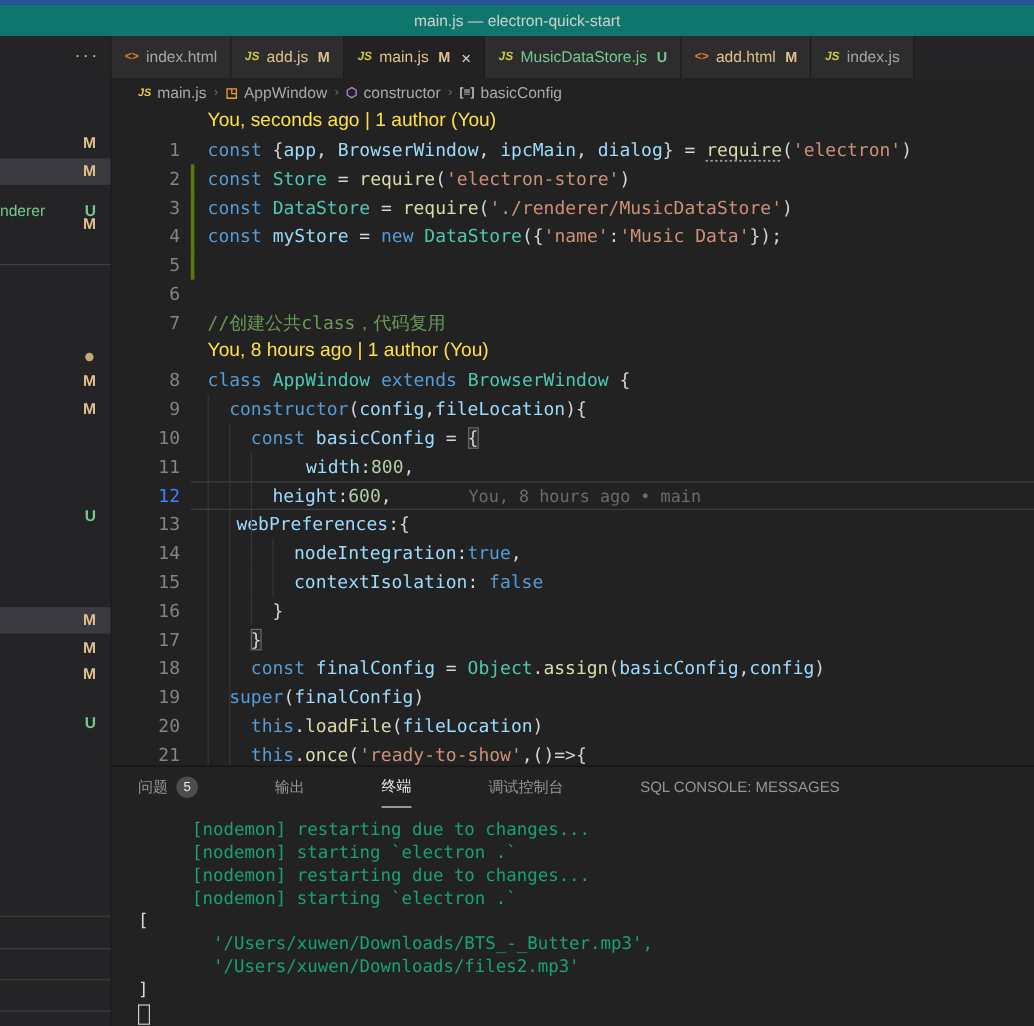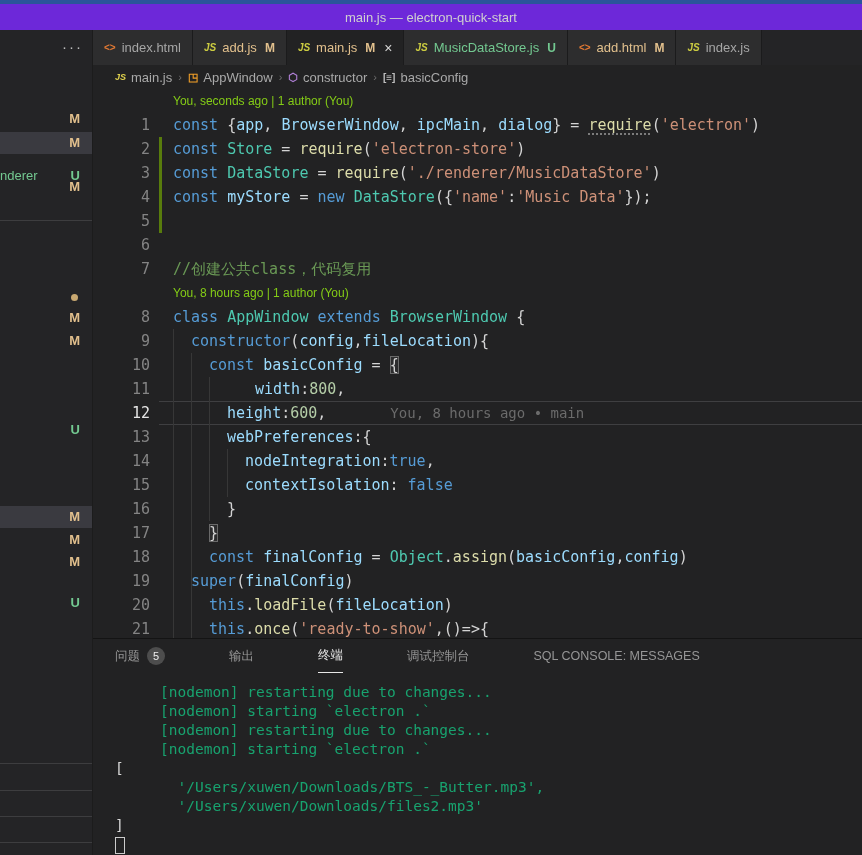--- a/index.html
+++ b/index.html
@@ -2,21 +2,21 @@
 <html><head>
 <meta charset="utf-8">
 <style>
   * { margin:0; padding:0; box-sizing:border-box; }
   html,body { width:862px; height:855px; overflow:hidden; background:#222223;
     font-family:"Liberation Sans", sans-serif; }
   #window { position:relative; width:862px; height:855px; background:#222223; }
 
   
   #top-strip { position:absolute; left:0; top:0; width:862px; height:4px; background:#2b549b; }
-  #titlebar { position:absolute; left:0; top:4px; width:862px; height:26px; background:#6d28d9;
+  #titlebar { position:absolute; left:0; top:4px; width:862px; height:26px; background:#0f766e;
     display:flex; align-items:center; justify-content:center; color:#d0d0d0; font-size:13px; }
 
   
   #sidebar { position:absolute; left:0; top:30px; width:93px; height:825px; background:#242426;
     border-right:1px solid #1c1c1c; overflow:hidden; }
   #sidebar-header { position:absolute; left:0; top:0; width:93px; height:35px; }
   #sidebar-ellipsis { position:absolute; right:10px; top:8px; color:#bdbdbd; font-size:15px; letter-spacing:2px; cursor:pointer; }
   .sb-row { position:absolute; left:0; width:93px; height:22px; }
   .sb-row.hl { background:#3a3a40; }
   .sb-badge { position:absolute; right:13px; top:3px; font-size:13px; font-weight:bold; }
@@ -50,23 +50,23 @@
   .bc-ico { margin-right:5px; font-size:9px; font-weight:bold; }
   .bc-ico.js-icon { color:#e2d44d; font-style:italic; }
   .bc-ico.class-icon { color:#ee9d28; font-size:11px; }
   .bc-ico.method-icon { color:#b180d7; font-size:11px; }
   .bc-ico.variable-icon { color:#c0c0c0; font-size:10px; }
 
   
   #editor { position:absolute; left:93px; top:89px; width:769px; height:549px; background:#222223;
     overflow:hidden; font-family:"DejaVu Sans Mono", monospace; }
   .ed-row { position:relative; height:24px; line-height:24px; white-space:pre; }
-  .blame-row { padding-left:80px; color:#84cc16; font-size:12px; font-family:"Liberation Sans", sans-serif; }
+  .blame-row { padding-left:80px; color:#fde047; font-size:16px; font-family:"Liberation Sans", sans-serif; }
   .linenum { position:absolute; left:0; top:0; width:57px; text-align:right; color:#848484; font-size:15px; }
-  .ed-row.current .linenum { color:#e5e5e5; }
+  .ed-row.current .linenum { color:#3b82f6; }
   .gutterbar { position:absolute; left:66px; top:0; width:3px; height:24px; background:#587c0c; }
   .code-text { position:absolute; left:80px; top:0; right:0; font-size:15px; }
   .guide { position:absolute; top:0; width:1px; height:24px; background:#373737; }
   .curline-box { position:absolute; left:66px; right:0; top:0; height:24px;
     border-top:1px solid #3f3f41; border-bottom:1px solid #3f3f41; pointer-events:none; }
   .tk-kw { color:#569cd6; } .tk-var { color:#9cdcfe; } .tk-cls { color:#4ec9b0; }
   .tk-fn { color:#dcdcaa; } .tk-str { color:#ce9178; } .tk-num { color:#b5cea8; }
   .tk-cm { color:#6a9955; } .tk-pl { color:#d4d4d4; }
   .tk-fnh { color:#dcdcaa; text-decoration:underline dotted #9a9a9a; text-underline-offset:4px; }
   .tk-bm { color:#d4d4d4; outline:1px solid #6a6a6a; outline-offset:-1px; background:rgba(120,120,120,.12); }
@@ -208,21 +208,21 @@
       <div class="ed-row"><span class="linenum">4</span><span class="gutterbar"></span><span class="code-text" style="padding-left: 0px;"><span class="tk-kw">const </span><span class="tk-var">myStore</span><span class="tk-pl"> = </span><span class="tk-kw">new </span><span class="tk-cls">DataStore</span><span class="tk-pl">({</span><span class="tk-str">'name'</span><span class="tk-pl">:</span><span class="tk-str">'Music Data'</span><span class="tk-pl">});</span></span></div>
       <div class="ed-row"><span class="linenum">5</span><span class="gutterbar"></span><span class="code-text" style="padding-left: 0px;"></span></div>
       <div class="ed-row"><span class="linenum">6</span><span class="code-text" style="padding-left: 0px;"></span></div>
       <div class="ed-row"><span class="linenum">7</span><span class="code-text" style="padding-left: 0px;"><span class="tk-cm">//创建公共class，代码复用</span></span></div>
       <div class="ed-row blame-row">You, 8 hours ago | 1 author (You)</div>
       <div class="ed-row"><span class="linenum">8</span><span class="code-text" style="padding-left: 0px;"><span class="tk-kw">class </span><span class="tk-cls">AppWindow</span><span class="tk-kw"> extends </span><span class="tk-cls">BrowserWindow</span><span class="tk-pl"> {</span></span></div>
       <div class="ed-row"><span class="linenum">9</span><span class="code-text" style="padding-left: 18px;"><span class="guide" style="left: 0px;"></span><span class="tk-kw">constructor</span><span class="tk-pl">(</span><span class="tk-var">config</span><span class="tk-pl">,</span><span class="tk-var">fileLocation</span><span class="tk-pl">){</span></span></div>
       <div class="ed-row"><span class="linenum">10</span><span class="code-text" style="padding-left: 36px;"><span class="guide" style="left: 0px;"></span><span class="guide" style="left: 18px;"></span><span class="tk-kw">const </span><span class="tk-var">basicConfig</span><span class="tk-pl"> = </span><span class="tk-bm">{</span></span></div>
       <div class="ed-row"><span class="linenum">11</span><span class="code-text" style="padding-left: 82px;"><span class="guide" style="left: 0px;"></span><span class="guide" style="left: 18px;"></span><span class="guide" style="left: 36px;"></span><span class="tk-var">width</span><span class="tk-pl">:</span><span class="tk-num">800</span><span class="tk-pl">,</span></span></div>
       <div class="ed-row current"><span class="linenum">12</span><div class="curline-box"></div><span class="code-text" style="padding-left: 54px;"><span class="guide" style="left: 0px;"></span><span class="guide" style="left: 18px;"></span><span class="guide" style="left: 36px;"></span><span class="tk-var">height</span><span class="tk-pl">:</span><span class="tk-num">600</span><span class="tk-pl">,</span><span class="inline-blame">You, 8 hours ago • main</span></span></div>
-      <div class="ed-row"><span class="linenum">13</span><span class="code-text" style="padding-left: 54px;"><span class="guide" style="left: 0px;"></span><span class="guide" style="left: 18px;"></span><span class="guide" style="left: 36px;"></span><span class="tk-var">webPreferences</span><span class="tk-pl">:{</span></span></div>
+      <div class="ed-row"><span class="linenum">13</span><span class="code-text" style="padding-left: 24px;"><span class="guide" style="left: 0px;"></span><span class="guide" style="left: 18px;"></span><span class="guide" style="left: 36px;"></span><span class="tk-var">webPreferences</span><span class="tk-pl">:{</span></span></div>
       <div class="ed-row"><span class="linenum">14</span><span class="code-text" style="padding-left: 72px;"><span class="guide" style="left: 0px;"></span><span class="guide" style="left: 18px;"></span><span class="guide" style="left: 36px;"></span><span class="guide" style="left: 54px;"></span><span class="tk-var">nodeIntegration</span><span class="tk-pl">:</span><span class="tk-kw">true</span><span class="tk-pl">,</span></span></div>
       <div class="ed-row"><span class="linenum">15</span><span class="code-text" style="padding-left: 72px;"><span class="guide" style="left: 0px;"></span><span class="guide" style="left: 18px;"></span><span class="guide" style="left: 36px;"></span><span class="guide" style="left: 54px;"></span><span class="tk-var">contextIsolation</span><span class="tk-pl">: </span><span class="tk-kw">false</span></span></div>
       <div class="ed-row"><span class="linenum">16</span><span class="code-text" style="padding-left: 54px;"><span class="guide" style="left: 0px;"></span><span class="guide" style="left: 18px;"></span><span class="guide" style="left: 36px;"></span><span class="tk-pl">}</span></span></div>
       <div class="ed-row"><span class="linenum">17</span><span class="code-text" style="padding-left: 36px;"><span class="guide" style="left: 0px;"></span><span class="guide" style="left: 18px;"></span><span class="tk-bm">}</span></span></div>
       <div class="ed-row"><span class="linenum">18</span><span class="code-text" style="padding-left: 36px;"><span class="guide" style="left: 0px;"></span><span class="guide" style="left: 18px;"></span><span class="tk-kw">const </span><span class="tk-var">finalConfig</span><span class="tk-pl"> = </span><span class="tk-cls">Object</span><span class="tk-pl">.</span><span class="tk-fn">assign</span><span class="tk-pl">(</span><span class="tk-var">basicConfig</span><span class="tk-pl">,</span><span class="tk-var">config</span><span class="tk-pl">)</span></span></div>
       <div class="ed-row"><span class="linenum">19</span><span class="code-text" style="padding-left: 18px;"><span class="guide" style="left: 0px;"></span><span class="guide" style="left: 18px;"></span><span class="tk-kw">super</span><span class="tk-pl">(</span><span class="tk-var">finalConfig</span><span class="tk-pl">)</span></span></div>
       <div class="ed-row"><span class="linenum">20</span><span class="code-text" style="padding-left: 36px;"><span class="guide" style="left: 0px;"></span><span class="guide" style="left: 18px;"></span><span class="tk-kw">this</span><span class="tk-pl">.</span><span class="tk-fn">loadFile</span><span class="tk-pl">(</span><span class="tk-var">fileLocation</span><span class="tk-pl">)</span></span></div>
       <div class="ed-row"><span class="linenum">21</span><span class="code-text" style="padding-left: 36px;"><span class="guide" style="left: 0px;"></span><span class="guide" style="left: 18px;"></span><span class="tk-kw">this</span><span class="tk-pl">.</span><span class="tk-fn">once</span><span class="tk-pl">(</span><span class="tk-str">'ready-to-show'</span><span class="tk-pl">,()=&gt;{</span></span></div>
     </div>
 

